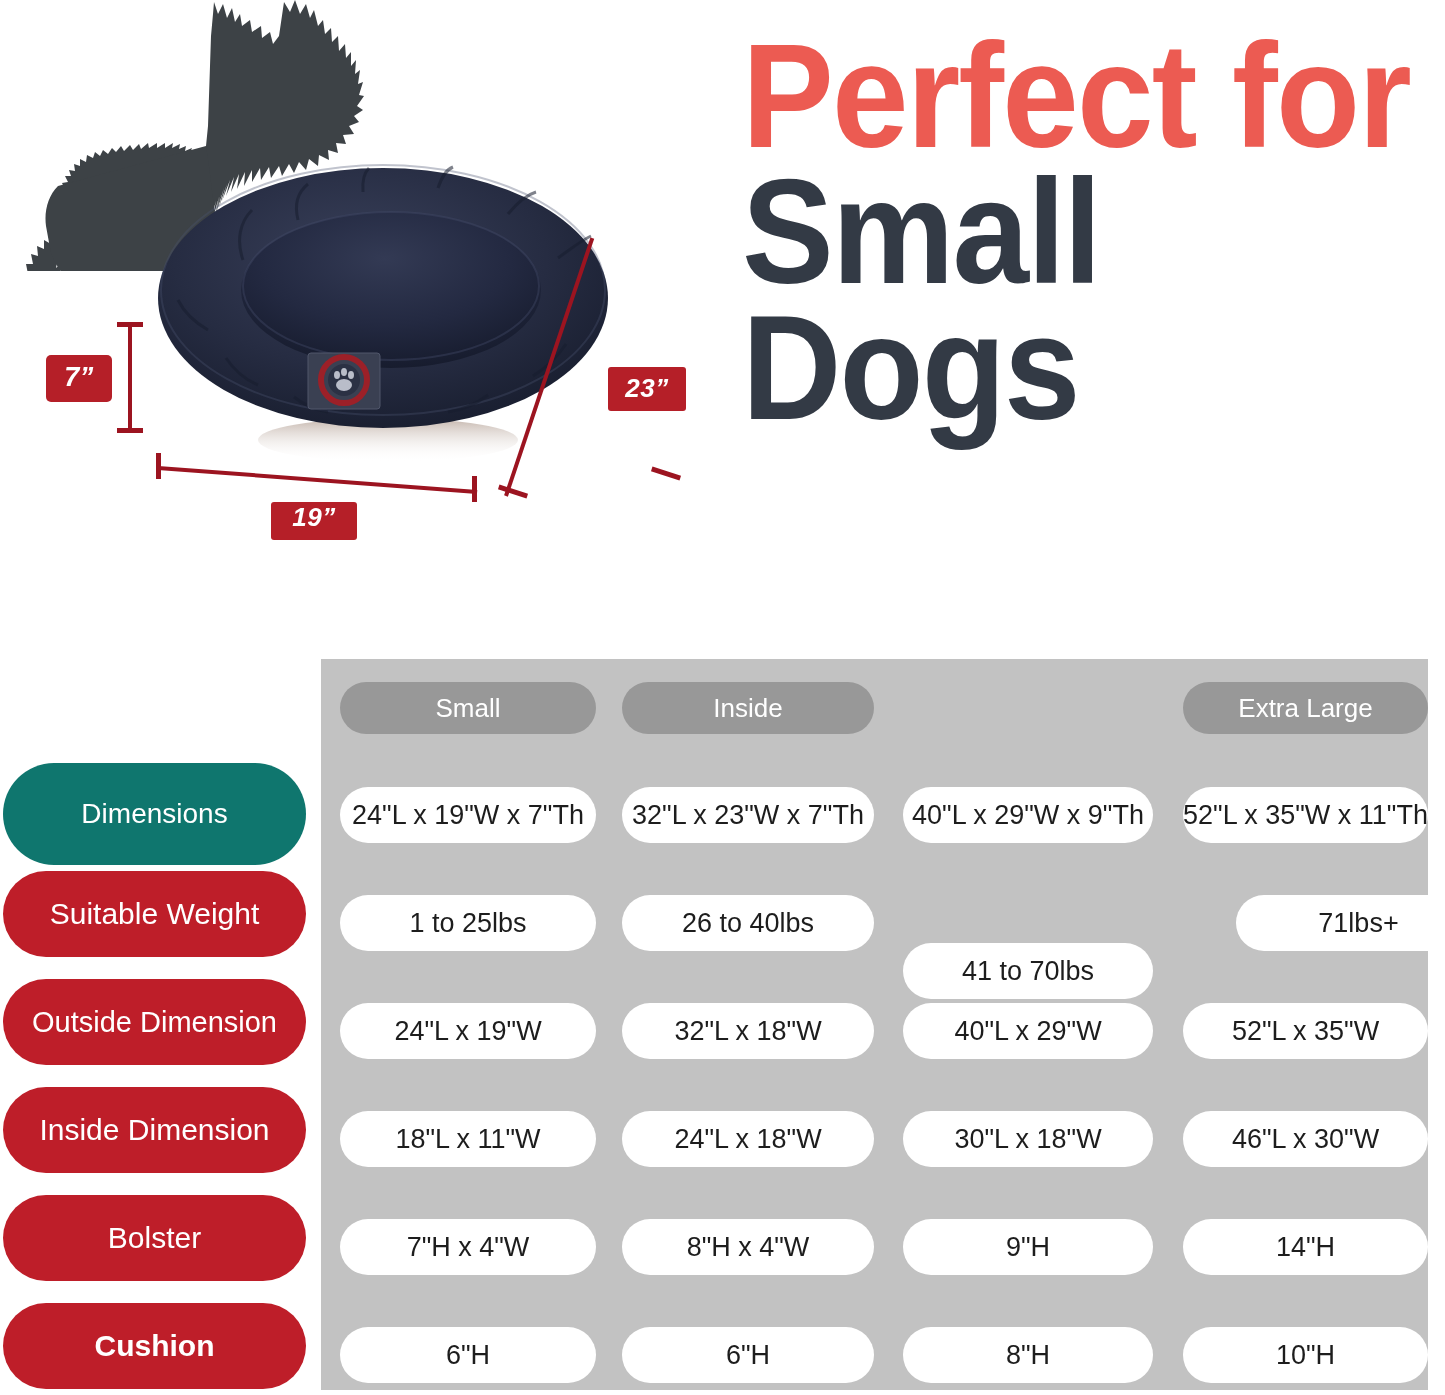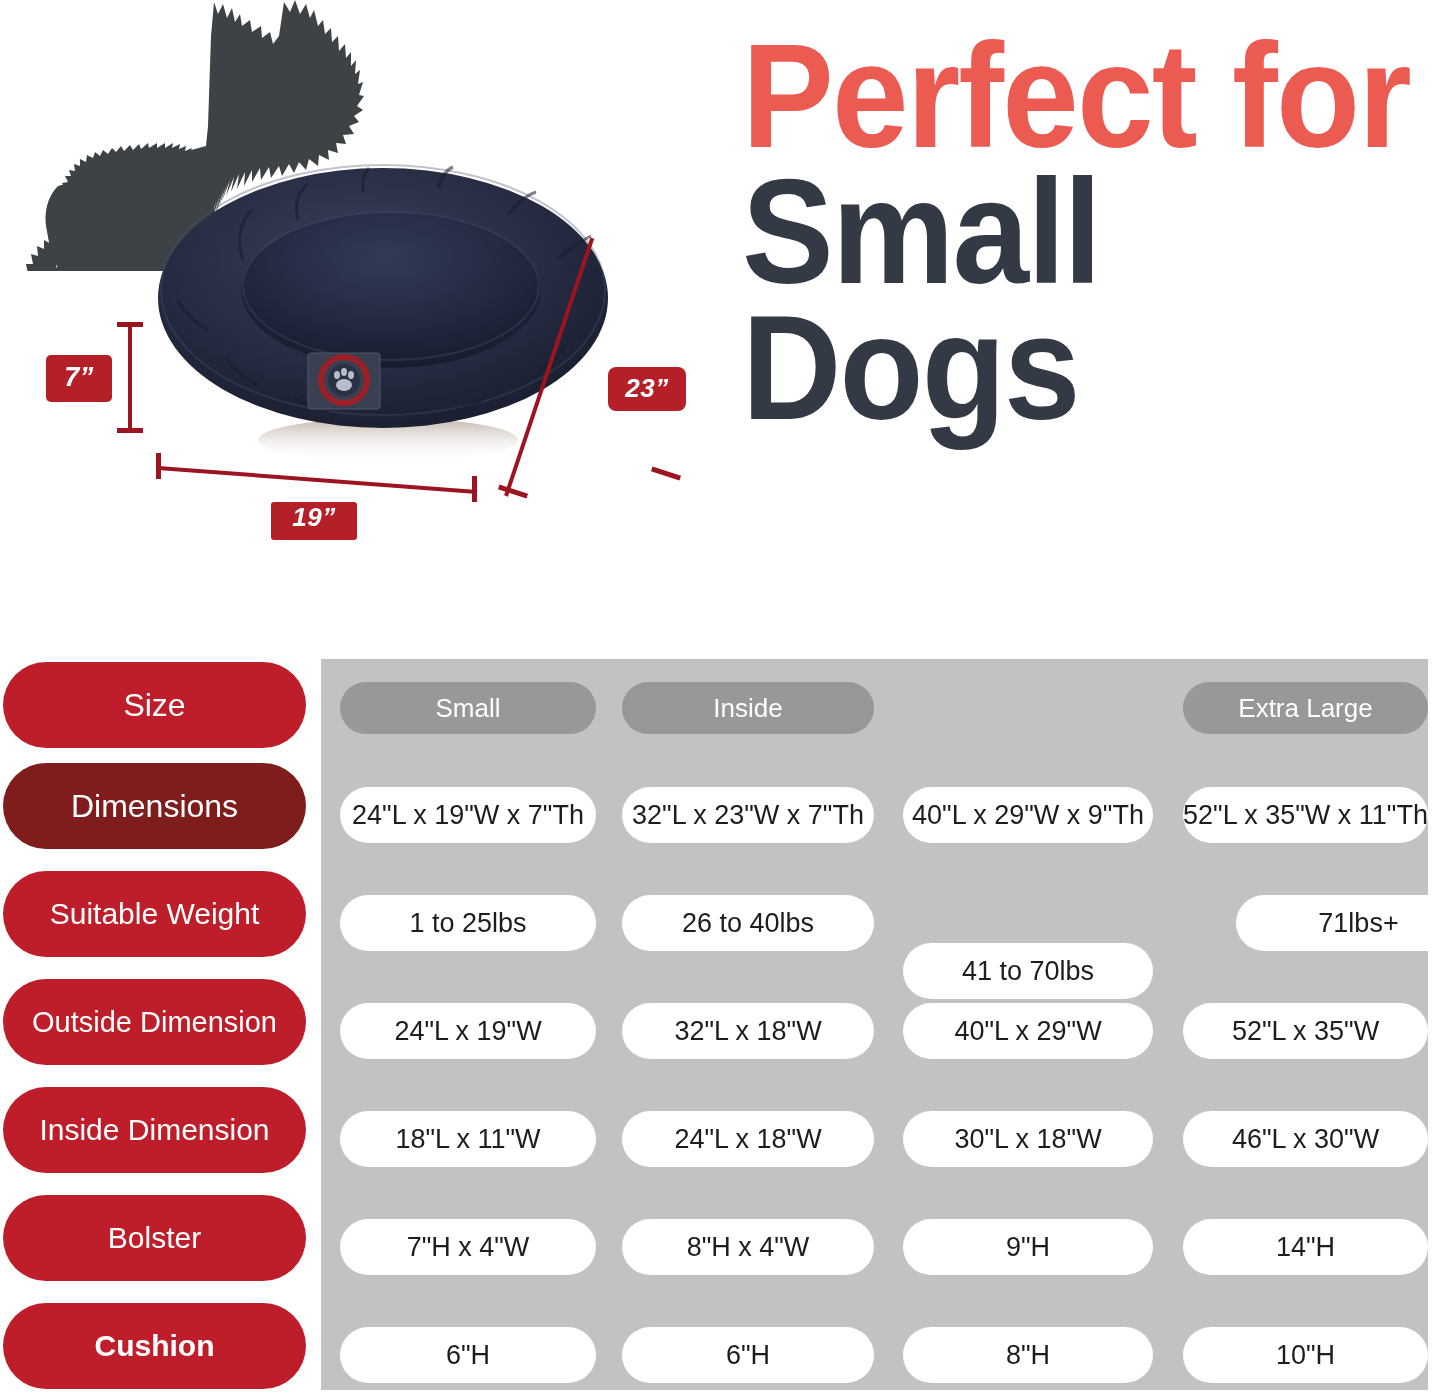--- a/index.html
+++ b/index.html
@@ -52,21 +52,21 @@
     text-align: center;
     line-height: 1;
     font-family: "Liberation Sans", sans-serif;
   }
 
   #badge-7  { left: 46px;  top: 355px;  width: 66px;  height: 38px;  font-size: 27px; padding-top: 9px;
               border-radius: 5px; }
   #badge-19 { left: 271px; top: 502px;  width: 86px;  height: 36px;  font-size: 26px; padding-top: 2px;
               border-radius: 3px; }
   #badge-23 { left: 608px; top: 367px;  width: 78px;  height: 36px;  font-size: 26px; padding-top: 8px;
-              border-radius: 8px; }
+              border-radius: 3px; }
 
   
   #v-line  { left: 128px; top: 322px; width: 4px;  height: 111px; }
   #v-top   { left: 117px; top: 322px; width: 26px; height: 5px; }
   #v-bot   { left: 117px; top: 428px; width: 26px; height: 5px; }
 
   
   #h19-wrap { position: absolute; left: 150px; top: 452px; width: 330px; height: 50px; }
   #h19-line { position: absolute; left: 8px; top: 14px; width: 320px; height: 4px;
               background: #9c1420; transform: rotate(4.3deg); transform-origin: left center; }
@@ -310,22 +310,21 @@
   <div id="headline">
     <div class="hl-line" id="hl-1">Perfect for</div>
     <div class="hl-line" id="hl-2">Small</div>
     <div class="hl-line" id="hl-3">Dogs</div>
   </div>
 </div>
 
 <div id="spec-table">
   <div id="gray-panel"></div>
   <div id="label-col">
-      <div class="row-label" style="top: 3px; height: 86px; font-size: 32px; background: rgb(190, 30, 41);">Size</div>
-      <div class="row-label" style="top: 104px; height: 86px; font-size: 32px; background: #7f1d1d;">Dimensions</div>
+      <div class="row-label" style="top: 104px; height: 102px; font-size: 28px; background: #0f766e;">Dimensions</div>
       <div class="row-label" style="top: 212px; height: 86px; font-size: 30px; background: rgb(190, 30, 41);">Suitable Weight</div>
       <div class="row-label" style="top: 320px; height: 86px; font-size: 29px; background: rgb(190, 30, 41);">Outside Dimension</div>
       <div class="row-label" style="top: 428px; height: 86px; font-size: 30px; background: rgb(190, 30, 41);">Inside Dimension</div>
       <div class="row-label" style="top: 536px; height: 86px; font-size: 30px; background: rgb(190, 30, 41);">Bolster</div>
       <div class="row-label" style="top: 644px; height: 86px; font-size: 30px; background: rgb(190, 30, 41); font-weight: bold;">Cushion</div>
     </div>
 <div class="cell head" style="left: 340px; top: 23px; width: 256px; height: 52px; background: rgb(152, 152, 152);">Small</div>
     <div class="cell head" style="left: 622px; top: 23px; width: 252px; height: 52px; background: rgb(152, 152, 152);">Inside</div>
     <div class="cell head" style="left: 1183px; top: 23px; width: 245px; height: 52px; background: rgb(152, 152, 152);">Extra Large</div>
     <div class="cell val" style="left: 340px; top: 128px; width: 256px; height: 56px;">24"L x 19"W x 7"Th</div>

